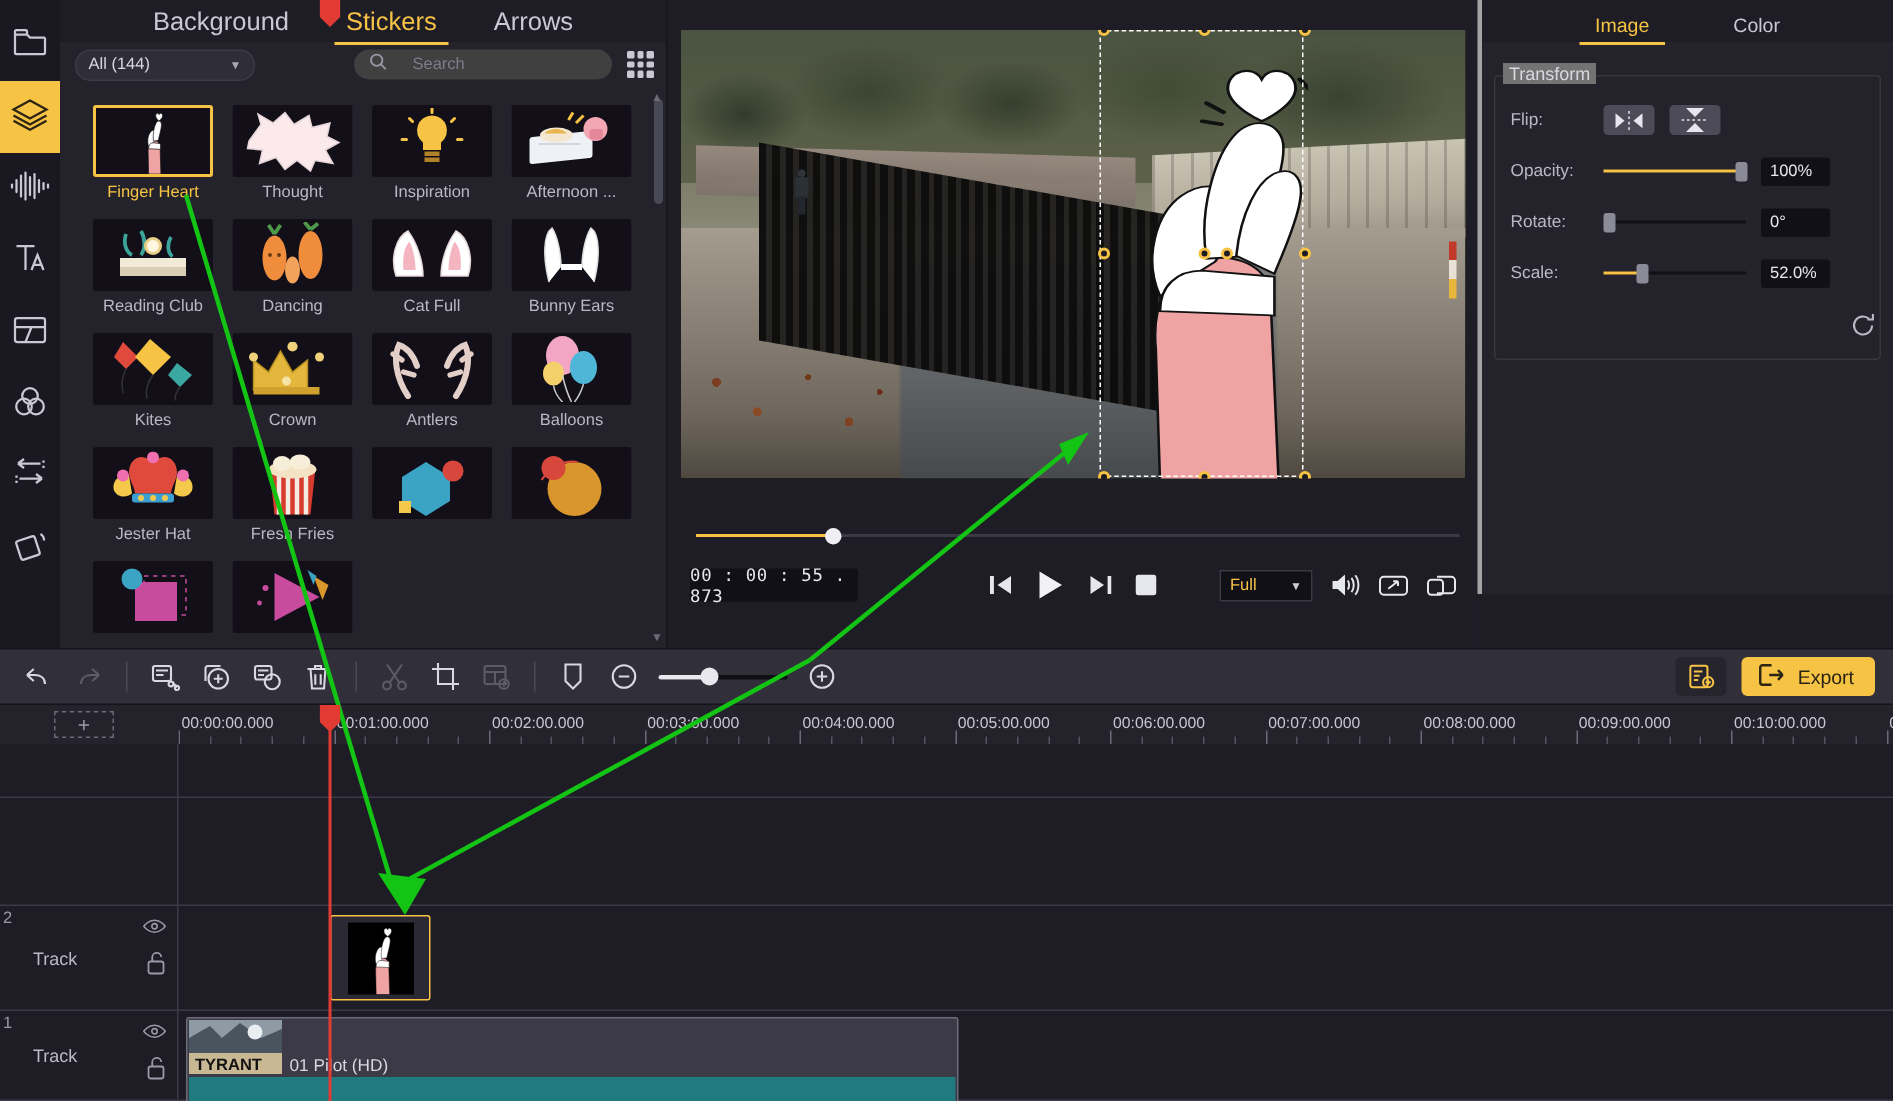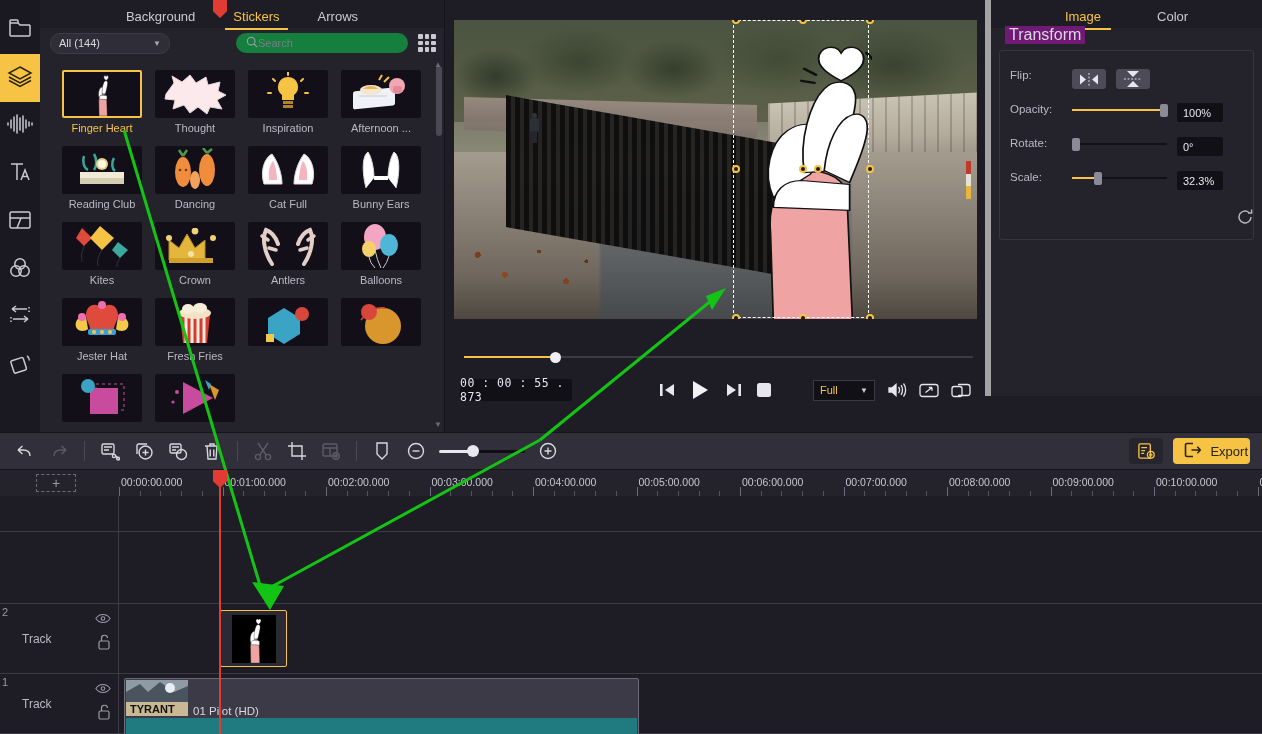--- a/index.html
+++ b/index.html
@@ -34,43 +34,43 @@
     position: absolute; left: 40px; top: 0; width: 405px; height: 432px;
     background: #24232c;
     border-right: 1px solid #15141b;
   }
   .lib-tabs {
     height: 28px; background: #1e1d26;
     display: flex; align-items: flex-end; justify-content: center;
     gap: 22px; position: relative;
   }
   .lib-tab {
-    font-size: 13px; color: #c9c9d4; padding: 0 8px 5px 8px;
+    font-size: 17px; color: #c9c9d4; padding: 0 8px 5px 8px;
     cursor: pointer; position: relative; line-height: 1;
   }
   .lib-tab.active { color: #f6c344; }
   .lib-tab.active::after {
     content: ""; position: absolute; left: 0; right: 0; bottom: -2px;
     height: 2px; background: #f6c344;
   }
   .lib-filter {
     height: 30px; display: flex; align-items: center; gap: 8px;
     padding: 0 8px 0 10px; background: #24232c;
   }
   .combo {
     width: 120px; height: 21px; border-radius: 10px;
     background: #2e2d38; border: 1px solid #3b3a46;
     display: flex; align-items: center; justify-content: space-between;
     padding: 0 8px; font-size: 11px; color: #d8d8e0; cursor: pointer;
   }
   .combo .chev { font-size: 8px; color: #a9a9b6; }
   .search-wrap {
     flex: 1; height: 20px; margin-left: 58px; border-radius: 10px;
-    background: #15803d;
-    display: flex; align-items: center; gap: 0; padding: 0 10px;
+    background: #404040;
+    display: flex; align-items: center; gap: 17px; padding: 0 10px;
   }
   .search-wrap input {
     background: transparent; border: 0; outline: none;
     color: #d8d8e0; font-size: 11px; font-family: inherit; width: 100%;
   }
   .search-wrap input::placeholder { color: #7c7c8b; }
   .grid-toggle {
     width: 18px; height: 18px; display: grid;
     grid-template-columns: repeat(3, 1fr); grid-template-rows: repeat(3, 1fr);
     gap: 2px; cursor: pointer; margin-left: 2px;
@@ -212,35 +212,35 @@
   .qsel {
     width: 62px; height: 21px; background:#111016; border:1px solid #3a3945;
     display:flex;align-items:center;justify-content:space-between;padding:0 6px;
     font-size:11px; color:#f6c344; cursor:pointer;
   }
   .qsel .chev { color:#ccc; font-size:8px; }
 
   
   .rpanel {
     position: absolute; left: 985px; top: 0; width: 277px; height: 396px;
-    background: #24232c; border-left: 6px solid #a3a3a3;
+    background: #24232c; border-left: 3px solid #a3a3a3;
   }
   .rp-tabs {
     height: 28px; background:#1e1d26; display:flex; align-items:flex-end;
     justify-content:center; gap: 36px; position: relative;
   }
   .rp-tab { font-size:13px;color:#c9c9d4;padding:0 10px 5px;cursor:pointer;position:relative;line-height:1;}
   .rp-tab.active { color:#f6c344; }
   .rp-tab.active::after{content:"";position:absolute;left:0;right:0;bottom:-2px;height:2px;background:#f6c344;}
-  .tf-title { position:absolute; left:14px; top:26px; font-size:16px; color:#d8d8e0; background:#701a75; padding:0 4px; z-index:2;}
+  .tf-title { position:absolute; left:14px; top:42px; font-size:12px; color:#d8d8e0; background:#737373; padding:0 4px; z-index:2;}
   .tf-box {
     position:absolute; left:8px; top:50px; right:8px; height:190px;
     border:1px solid #37363f; border-radius:3px;
   }
-  .row { position:absolute; left:10px; right:9px; height:22px; display:flex; }
+  .row { position:absolute; left:10px; right:9px; height:22px; display:flex; align-items:center; }
   .rlabel { width:62px; font-size:11.5px; color:#b9b9c6; }
   .flipbtn {
     width:34px;height:20px;background:#4c4b57;border-radius:3px;
     display:flex;align-items:center;justify-content:center;cursor:pointer;margin-right:10px;
   }
   .slide { position:relative; width:95px; height:14px; margin-right:10px; cursor:pointer;}
   .slide .trk { position:absolute; top:6px; left:0; right:0; height:2px; background:#111016;}
   .slide .fil { position:absolute; top:6px; left:0; height:2px; background:#f6c344;}
   .slide .knb { position:absolute; top:1px; width:8px; height:13px; border-radius:2px; background:#8b8a97;}
   .numbox {
@@ -262,21 +262,21 @@
   .tb-ic.dim svg { stroke:#5c5b68; }
   .tb-sep { width:1px; height:20px; background:#4a4955; margin:0 8px; }
   .zoom-slide { position:relative; width:86px; height:14px; margin:0 6px; cursor:pointer;}
   .zoom-slide .trk{position:absolute;top:6px;left:0;right:0;height:3px;background:#0f0e14;border-radius:2px;}
   .zoom-slide .fil{position:absolute;top:6px;left:0;width:32px;height:3px;background:#e8e8ee;border-radius:2px;}
   .zoom-slide .knb{position:absolute;top:1px;left:28px;width:12px;height:12px;border-radius:50%;background:#e8e8ee;}
   .tb-right { margin-left:auto; display:flex; align-items:center; gap:10px; padding-right:12px; }
   .sq-btn { width:34px;height:26px;background:#26252e;border-radius:4px;display:flex;align-items:center;justify-content:center;cursor:pointer;}
   .export-btn {
     height:26px; background:#f6c344; border-radius:4px; color:#2a2413;
-    display:flex;align-items:center;gap:8px; padding:0 2px 0 11px;
+    display:flex;align-items:center;gap:8px; padding:0 14px 0 11px;
     font-size:13px; cursor:pointer;
   }
 
   
   .tl { position:absolute; left:0; top:470px; width:1262px; height:264px; background:#1e1d26; }
   .ruler { position:absolute; left:0; top:0; width:1262px; height:26px; background:#24232c; }
   .addtrack {
     position:absolute; left:36px; top:4px; width:40px; height:18px;
     border:1px dashed #6a6978; display:flex;align-items:center;justify-content:center;
     color:#9a99a8; font-size:14px; line-height:1; cursor:pointer;
@@ -796,21 +796,21 @@
       <div class="numbox">0°</div>
     </div>
 
     <div class="row" style="top:120px">
       <span class="rlabel">Scale:</span>
       <div class="slide">
         <div class="trk"></div>
             <div class="fil" style="width:25px"></div>
             <div class="knb" style="left:22px"></div>
       </div>
-      <div class="numbox">32.3%</div>
+      <div class="numbox">52.0%</div>
     </div>
 
   </div>
   <span class="reset-ic" style="left:245px;top:208px">
     <svg width="18" height="18" viewBox="0 0 18 18" fill="none" stroke="#b9b9c6" stroke-width="1.4">
           <path d="M15 9a6 6 0 11-2-4.5"></path>
           <path d="M15.6 1.4v3.6h-3.6"></path>
         </svg>
   </span>
 </div>

